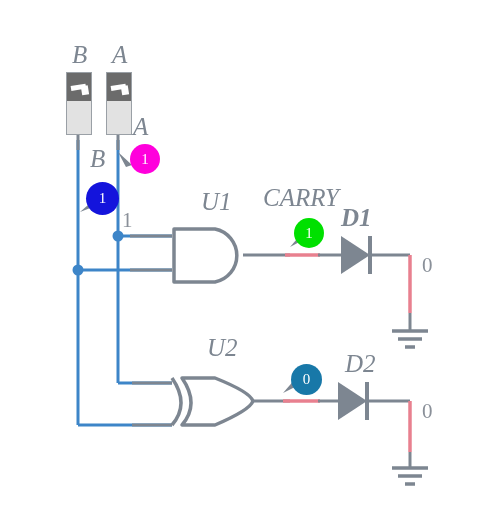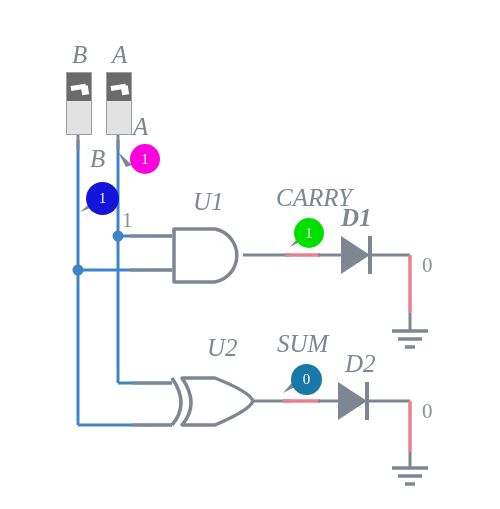--- a/index.html
+++ b/index.html
@@ -200,27 +200,26 @@
   </div>
 
   <div class="lbl lbl-big" style="left:72px; top:42px;">B</div>
   <div class="lbl lbl-big" style="left:112px; top:42px;">A</div>
 
   <div class="lbl lbl-big" style="left:133px; top:114px;">A</div>
   <div class="lbl lbl-big" style="left:90px; top:146px;">B</div>
 
   <div class="lbl-val" style="left:122px; top:210px;">1</div>
 
-  <div class="lbl lbl-big" style="left:193px; top:189px;text-align:right;">U1</div>
-  <div class="lbl lbl-big" style="left:263px; top:185px;margin-left:13px;">CARRY</div>
+  <div class="lbl lbl-big" style="left:201px; top:189px;text-align:right;">U1</div>
+  <div class="lbl lbl-big" style="left:263px; top:185px;">CARRY</div>
   <div class="lbl lbl-big" style="left:341px; top:205px;font-weight:bold;">D1</div>
   <div class="lbl-val" style="left:422px; top:255px;">0</div>
 
   <div class="lbl lbl-big" style="left:207px; top:335px;font-style:italic;">U2</div>
-  <div class="lbl lbl-big" style="left:277px; top:331px;">SUM</div>
   <div class="lbl lbl-big" style="left:345px; top:351px;">D2</div>
   <div class="lbl-val" style="left:422px; top:401px;">0</div>
 
   <div class="probe" style="left:130px; top:144px; width:30px; height:30px; background:#ff00dc;">
     <span>1</span>
   </div>
 
   <div class="probe" style="left:86px; top:182px; width:33px; height:33px; background:#1414dc;">
     <span>1</span>
   </div>

